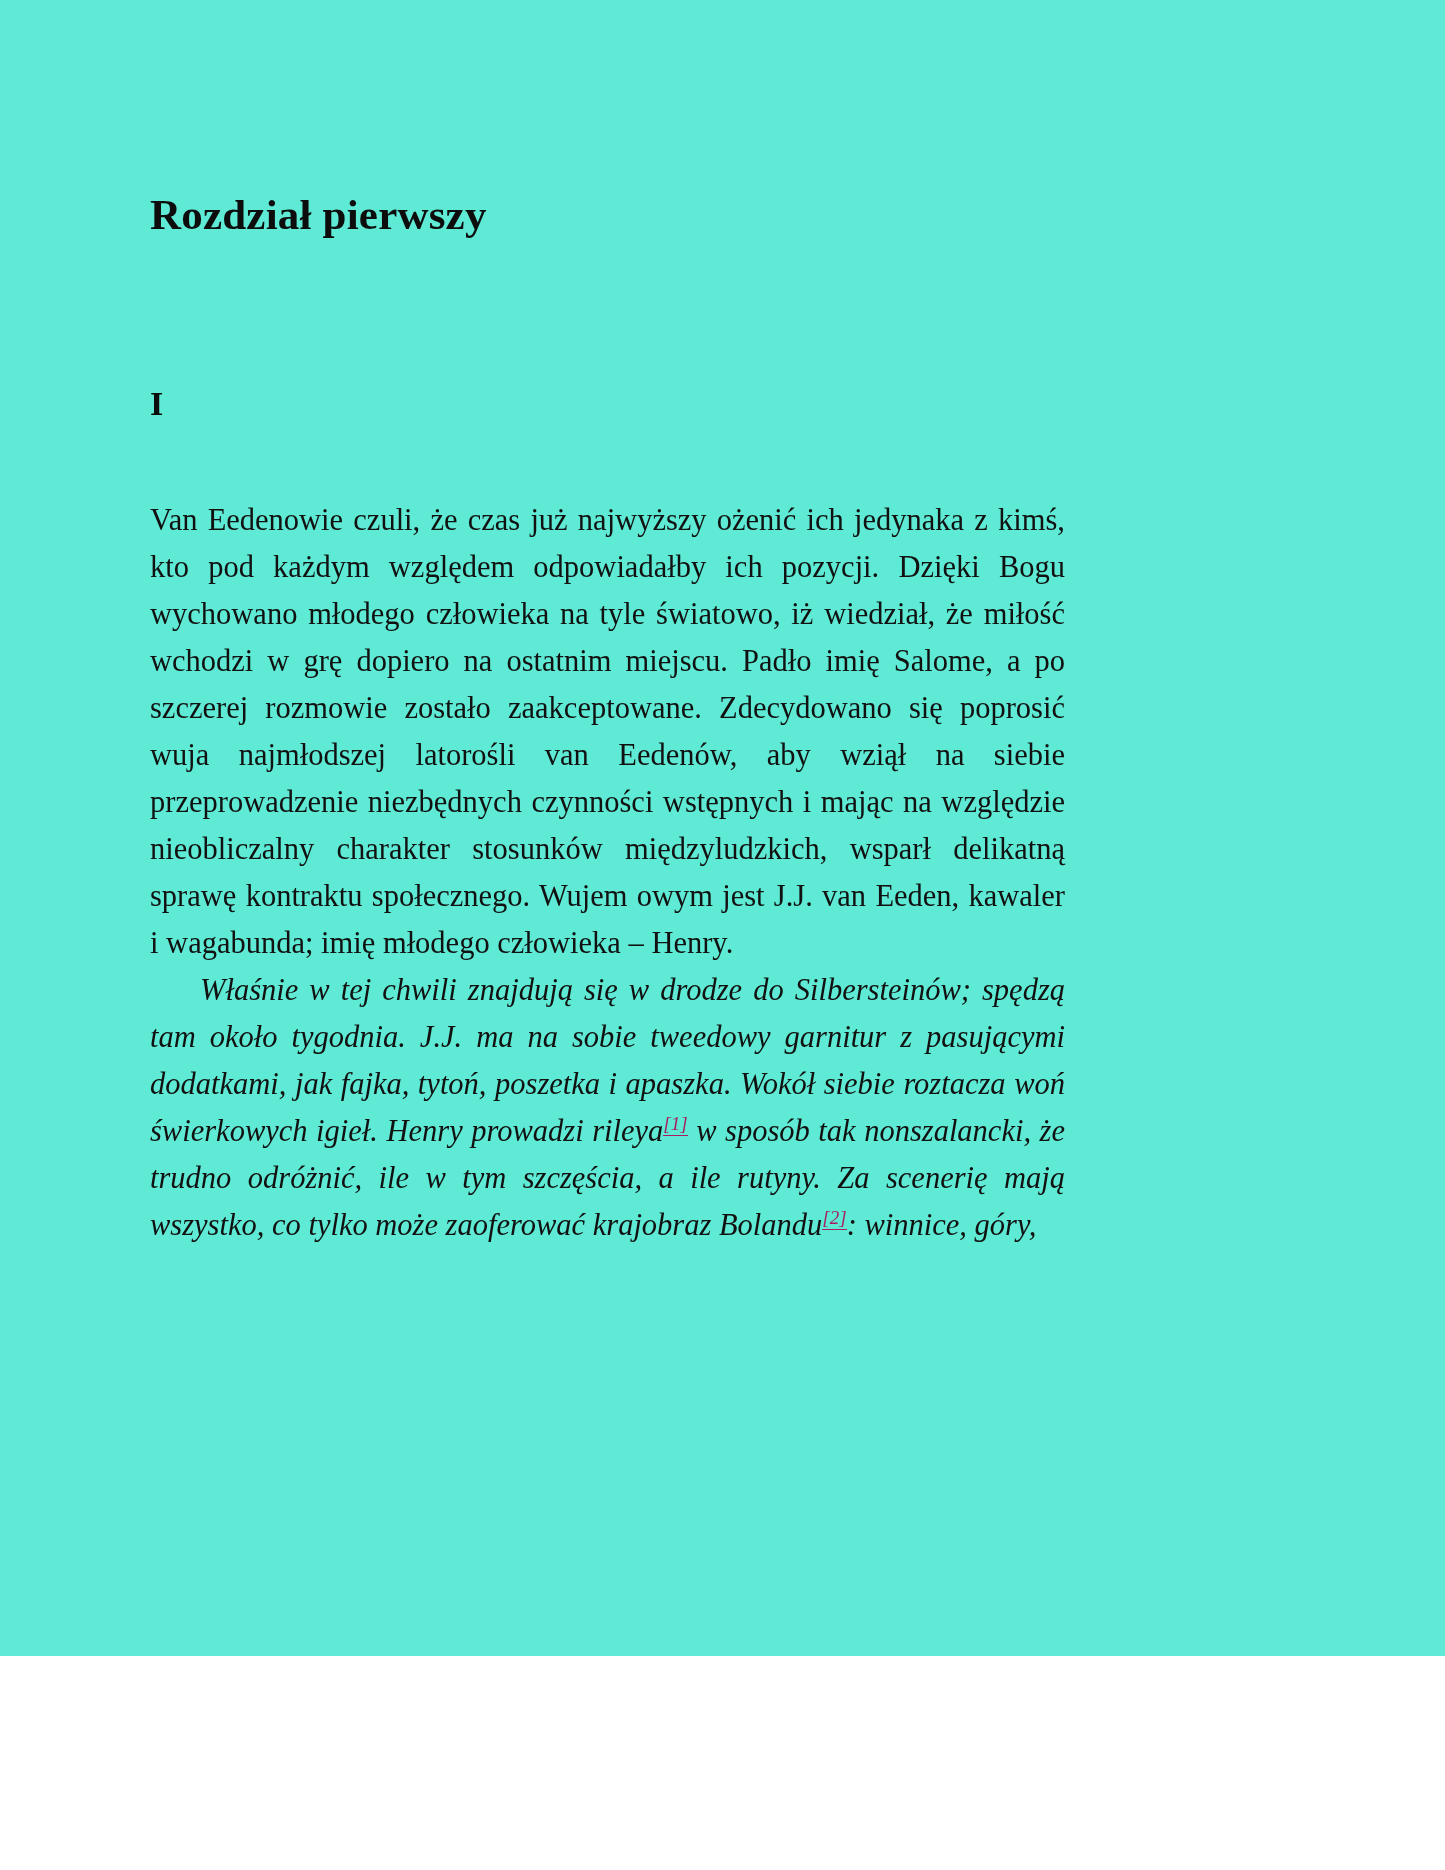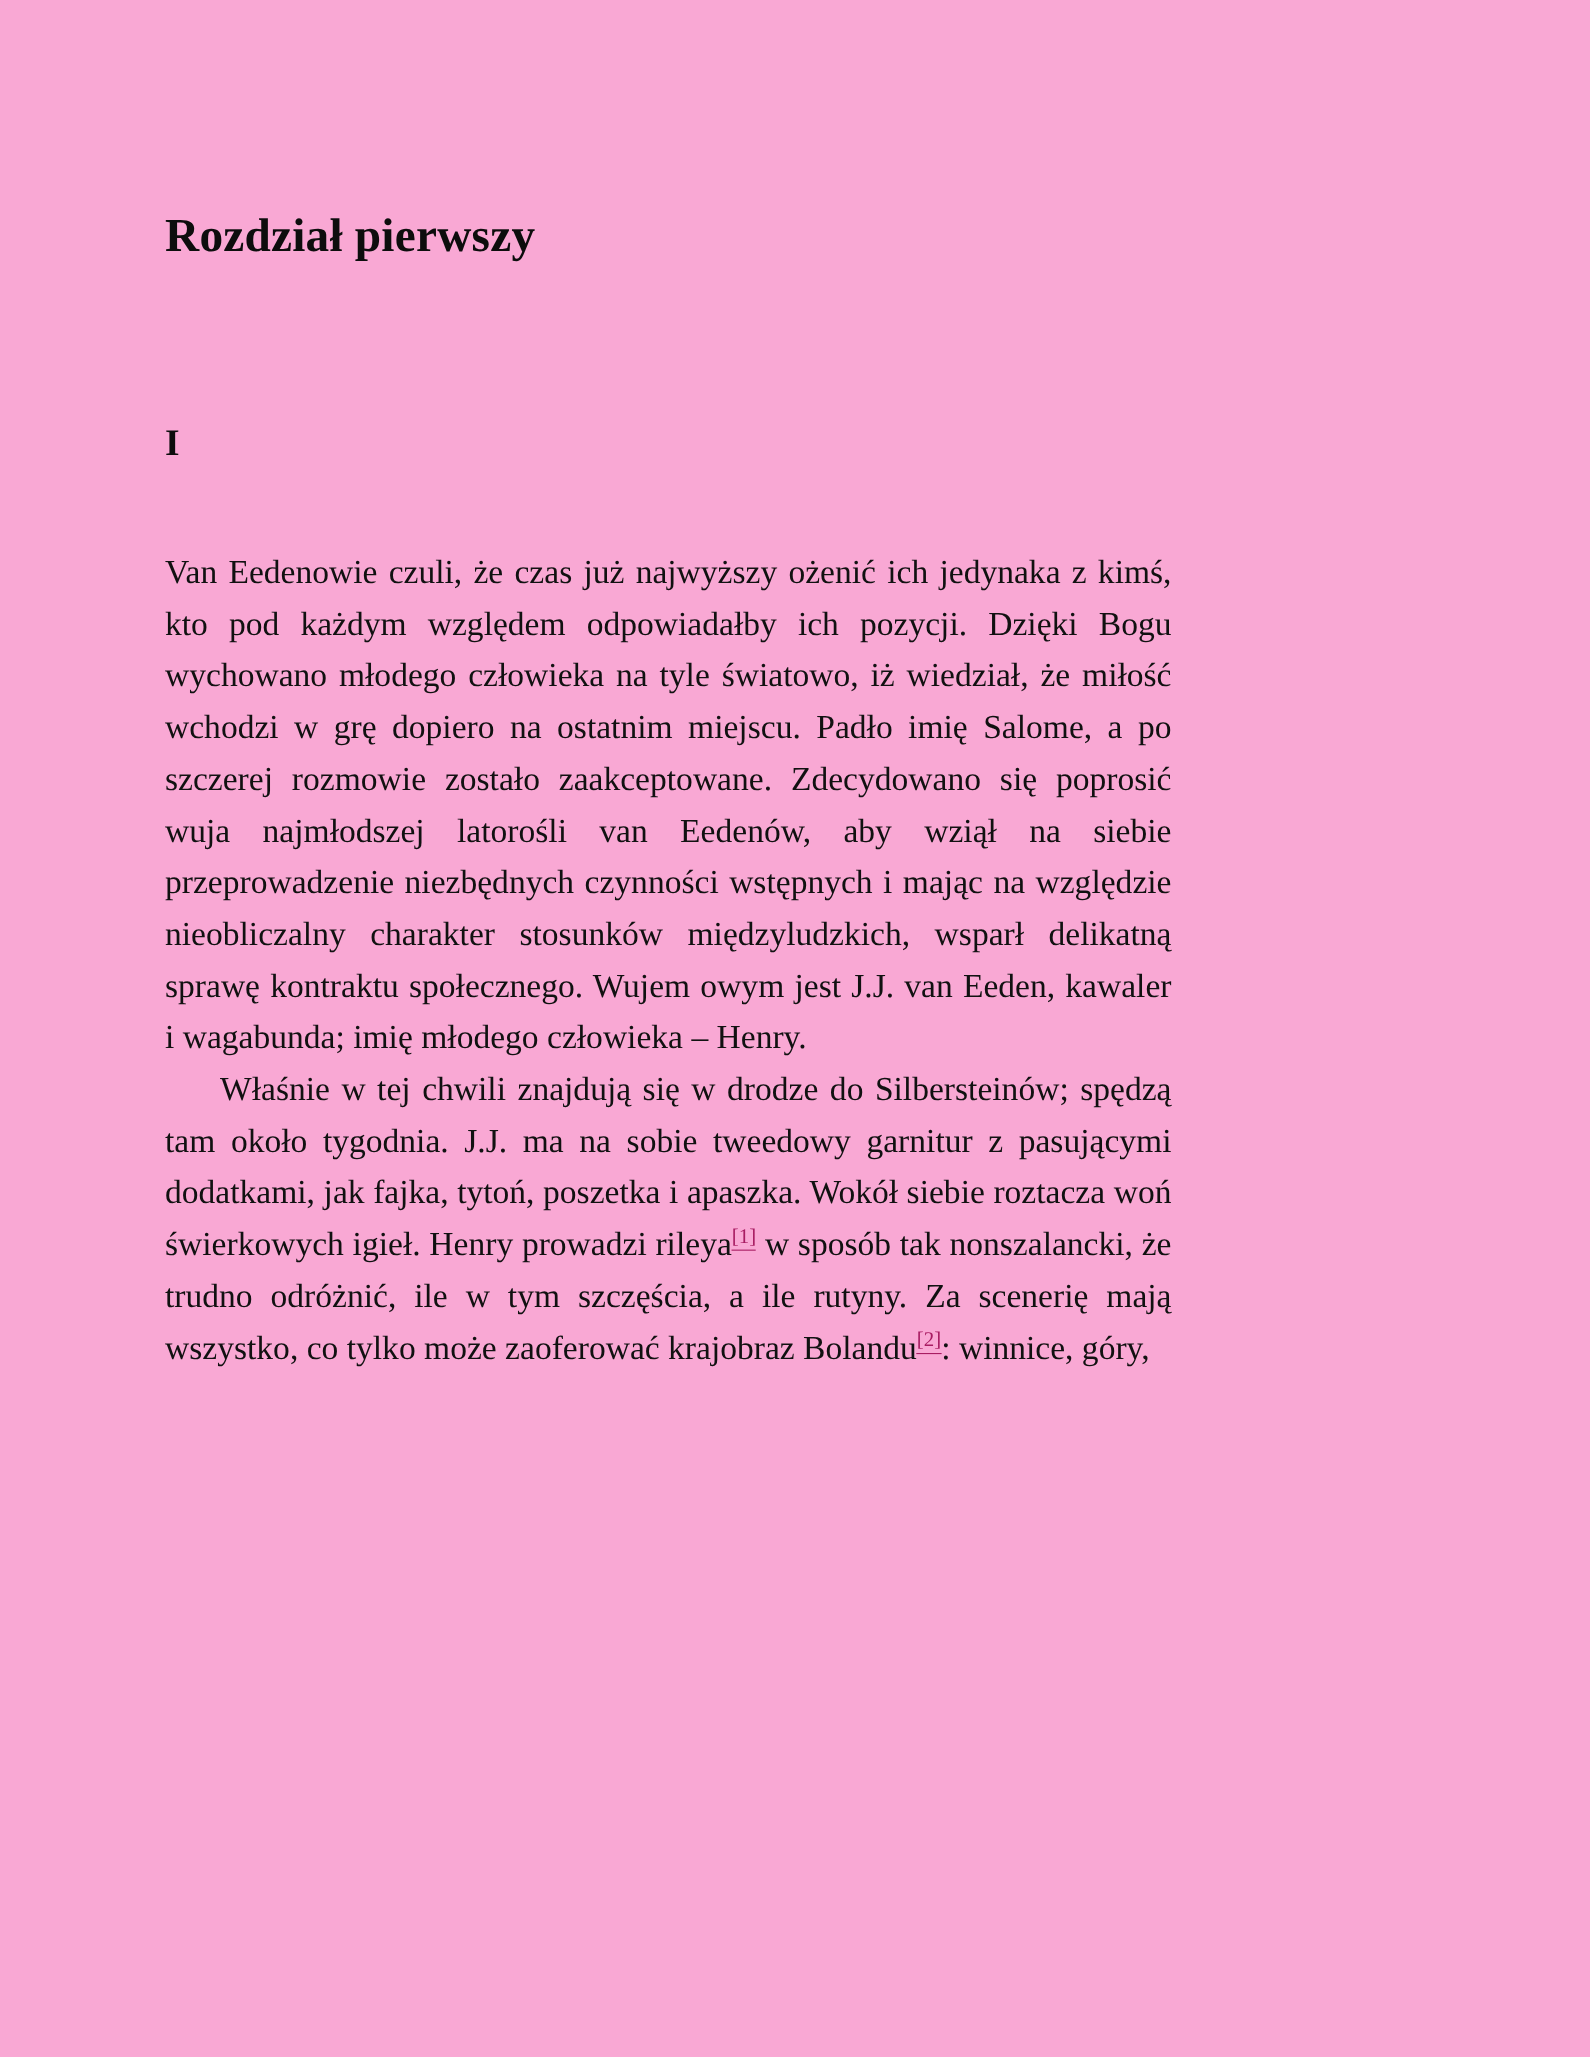--- a/index.html
+++ b/index.html
@@ -13,22 +13,22 @@
     width: 1445px;
     height: 1870px;
     font-family: "Liberation Serif", "DejaVu Serif", serif;
     color: #111111;
     -webkit-font-smoothing: antialiased;
   }
 
   .page {
     position: relative;
     width: 1445px;
-    height: 1870px;
-    background: #f9a8d4;
+    height: 1656px;
+    background: #5eead4;
     box-sizing: border-box;
   }
 
   .content {
     position: absolute;
     left: 150px;
     top: 0;
     width: 915px;
   }
 
@@ -72,20 +72,21 @@
     margin: 0;
     hyphens: none;
   }
 
   .body-text.first {
     padding-top: 76px;
   }
 
   .body-text.indented {
     text-indent: 50px;
+    font-style: italic;
   }
 
   
   .footnote-ref {
     color: #a81c62;
     font-size: 19px;
     vertical-align: super;
     line-height: 0;
     text-decoration: none;
     border-bottom: 1.5px solid #a81c62;

